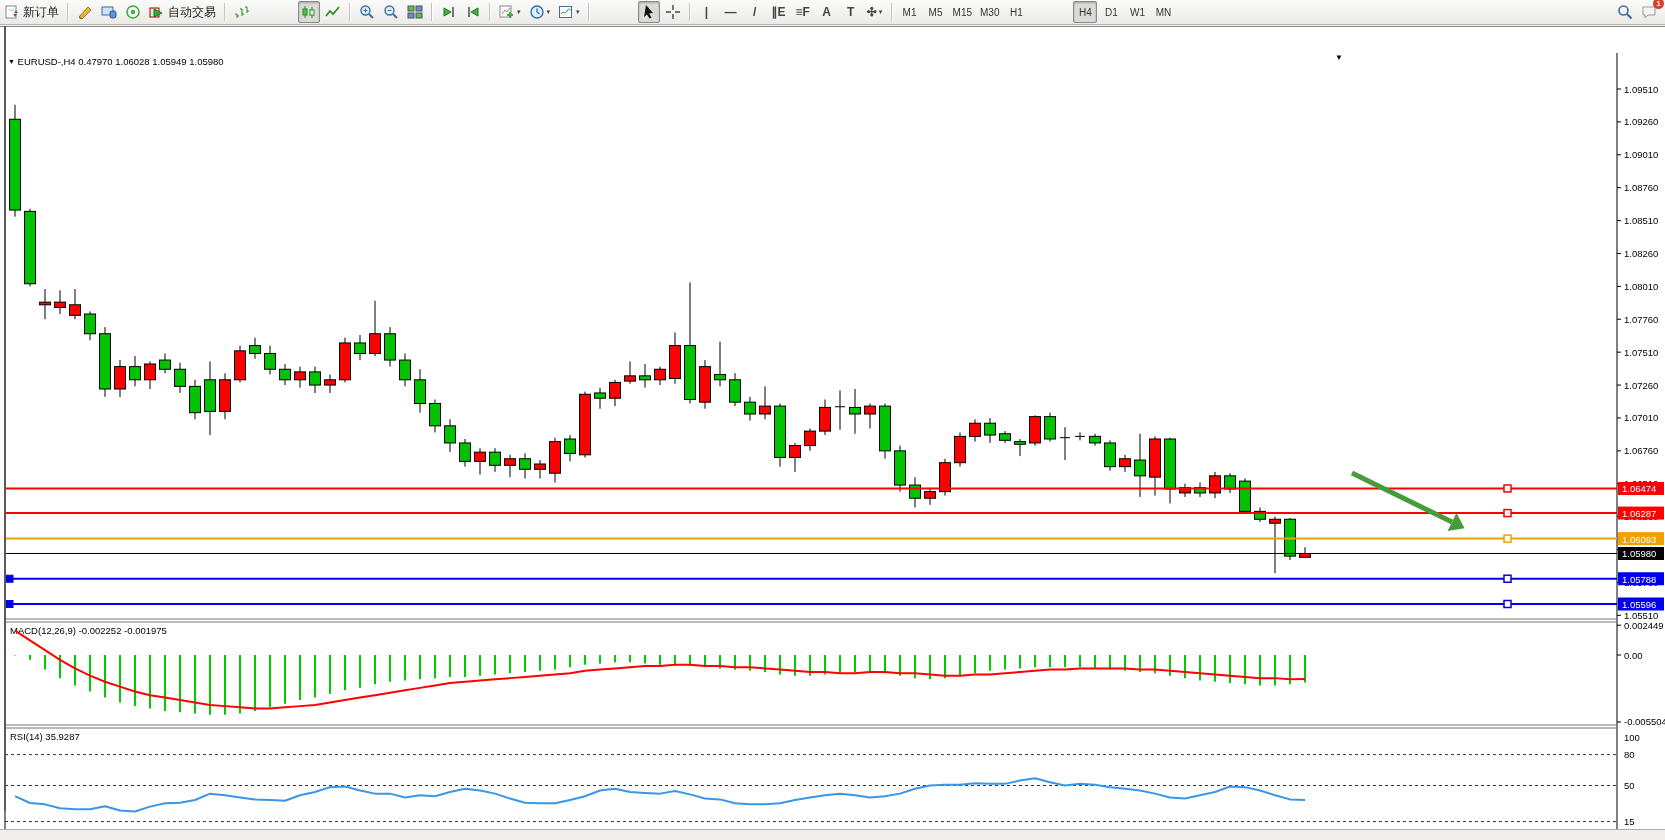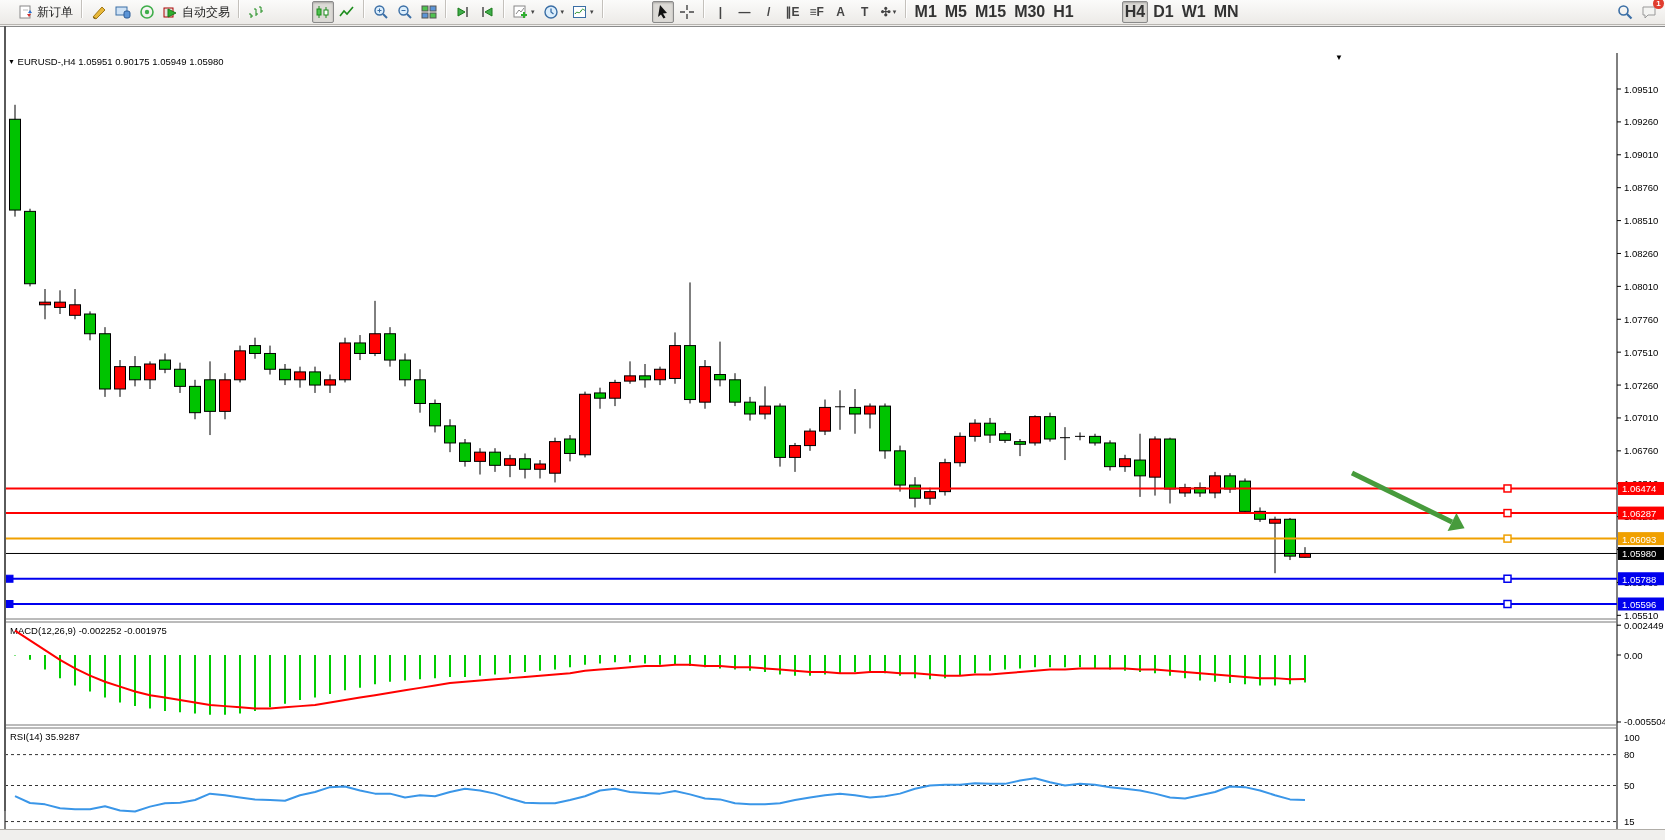--- a/index.html
+++ b/index.html
@@ -1,30 +1,30 @@
 <!DOCTYPE html>
 <html><head>
 <meta charset="utf-8">
 <style>
   html,body{margin:0;padding:0;width:1665px;height:840px;overflow:hidden;
     font-family:"Liberation Sans",sans-serif;background:#f0efed;}
   
   #toolbar{position:absolute;left:0;top:0;width:1665px;height:25px;
     background:linear-gradient(#fbfbfa,#eceae7);border-bottom:1px solid #b8b5b0;
-    display:flex;align-items:flex-start;padding-left:14px;box-sizing:border-box;}
+    display:flex;align-items:center;padding-left:0;box-sizing:border-box;}
   .tb-group{display:flex;align-items:center;height:24px;}
   .tb-sep{width:1px;height:18px;background:#c4c1bc;margin:0 4px;border-right:1px solid #fff;}
   .tb-btn{display:flex;align-items:center;justify-content:center;height:22px;min-width:22px;
     margin:0 1px;border:1px solid transparent;border-radius:2px;background:transparent;
     font-size:11px;color:#222;cursor:default;padding:0 2px;box-sizing:border-box;}
   .tb-btn.active{border:1px solid #8a8a8a;background:#dcdad6;box-shadow:inset 0 1px 2px rgba(0,0,0,.25);margin-left:44px;}
   .tb-btn .lbl{margin-left:3px;font-size:12px;}
   .tb-btn svg{display:block;}
   .tb-glyph{font-size:12px;color:#444;font-weight:bold;}
-  .tf-btn{font-size:16px;font-weight:bold;color:#333;min-width:24px;}
+  .tf-btn{font-size:10px;font-weight:normal;color:#333;min-width:24px;}
   #tb-right{position:absolute;right:4px;top:1px;display:flex;align-items:center;height:22px;}
   .badge{position:absolute;top:-4px;right:-5px;width:11px;height:11px;border-radius:6px;
     background:#e03c2e;color:#fff;font-size:8px;line-height:11px;text-align:center;font-weight:bold;}
   
   #chartwin{position:absolute;left:0;top:26px;width:1665px;height:803px;background:#fff;
     border-top:1px solid #8a8a8a;}
   #winborder{position:absolute;left:4px;top:26px;width:2px;height:785px;background:#5a5a5a;}
   #title{position:absolute;left:8px;top:29px;font-size:9.5px;color:#000;z-index:5;}
   #title .mk{font-size:7px;vertical-align:1px;}
   #corner-marker{position:absolute;left:1335px;top:26px;font-size:8px;color:#000;z-index:5;}
@@ -283,21 +283,21 @@
         </svg>
         <span class="badge">1</span>
       </button>
     </div>
   </div>
 
 <div id="chartwin">
   <div id="title">
     <span class="mk">▼</span>
     <span>EURUSD-,H4</span>
-    <span>1.05951 0.90175 1.05949 1.05980</span>
+    <span>0.47970 1.06028 1.05949 1.05980</span>
   </div>
   <div id="corner-marker">▼</div>
   <svg id="plot" width="1665" height="814" viewBox="0 26 1665 814" style="position:absolute;left:0;top:26px;">
       <rect x="0" y="26" width="1665" height="803" fill="#ffffff"></rect>
       <line x1="5" y1="26" x2="5" y2="811" stroke="#000" stroke-width="1"></line>
       <line x1="1617" y1="26" x2="1617" y2="811" stroke="#000" stroke-width="1"></line>
       <line x1="5" y1="592" x2="1617" y2="592" stroke="#777"></line>
       <line x1="5" y1="595" x2="1617" y2="595" stroke="#777"></line>
       <line x1="5" y1="698" x2="1617" y2="698" stroke="#777"></line>
       <line x1="5" y1="701" x2="1617" y2="701" stroke="#777"></line>

